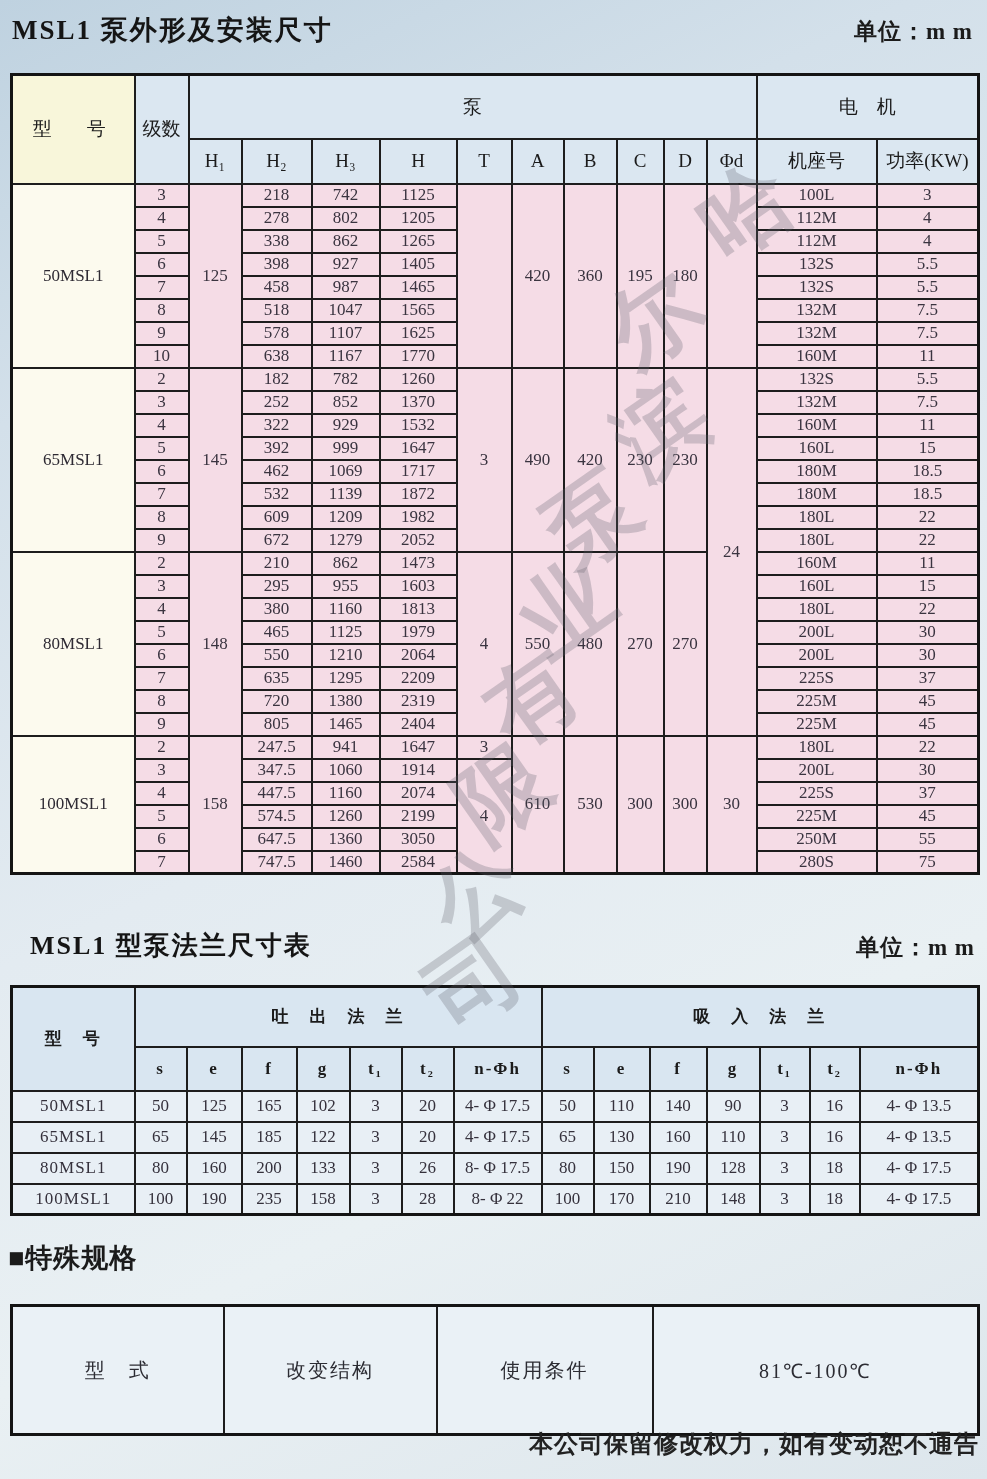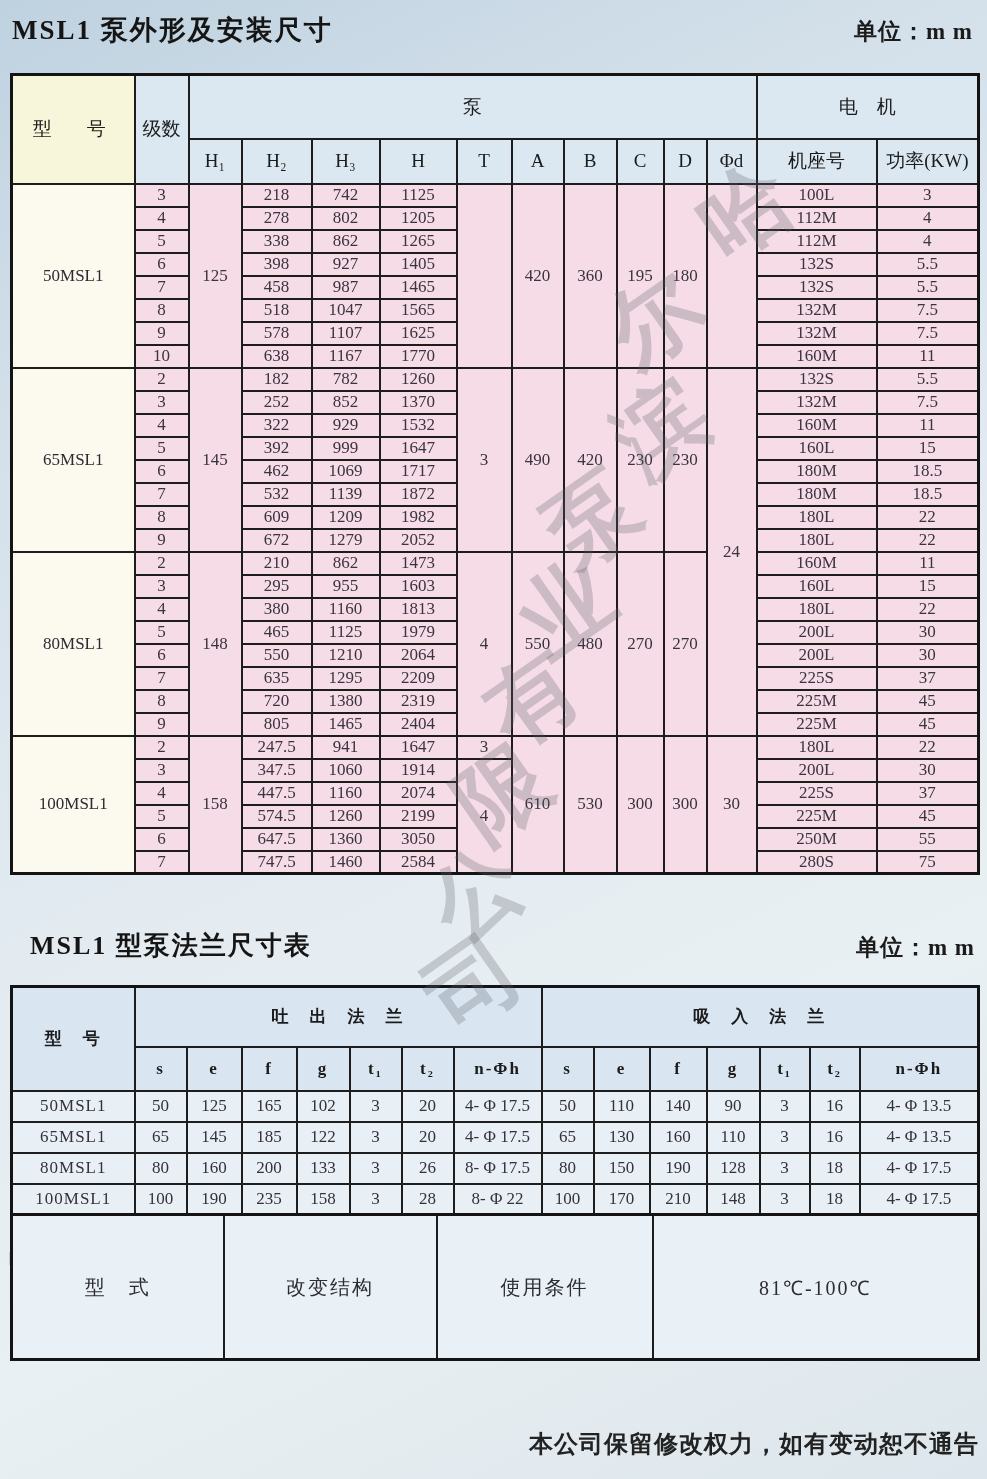--- a/index.html
+++ b/index.html
@@ -41,21 +41,21 @@
   
   .t2{top:985px;left:10px;width:967px;border:3px solid #141414;}
   .t2 thead tr.group-row{height:60px;}
   .t2 thead tr.sub-row{height:44px;}
   .t2 tbody tr{height:31px;}
   .t2 th{background:#d9e6f1;font-weight:bold;font-size:17px;letter-spacing:2px;}
   .t2 td{background:#e8eff5;font-size:17px;color:#35313c;}
   .t2 td.model{letter-spacing:1px;}
 
   
-  .t3{top:1213px;left:10px;width:967px;height:148px;border:3px solid #141414;}
+  .t3{top:1304px;left:10px;width:967px;height:132px;border:3px solid #141414;}
   .t3 td{background:#eaf1f6;font-size:20px;letter-spacing:2px;color:#2c2c33;}
 
   
   .watermark{position:absolute;inset:0;pointer-events:none;z-index:5;}
   .watermark span{position:absolute;font-size:90px;font-weight:bold;
     color:rgba(95,95,106,0.27);transform:rotate(-35deg);
     font-family:"Liberation Serif", serif;}
 </style>
 </head>
 <body>

